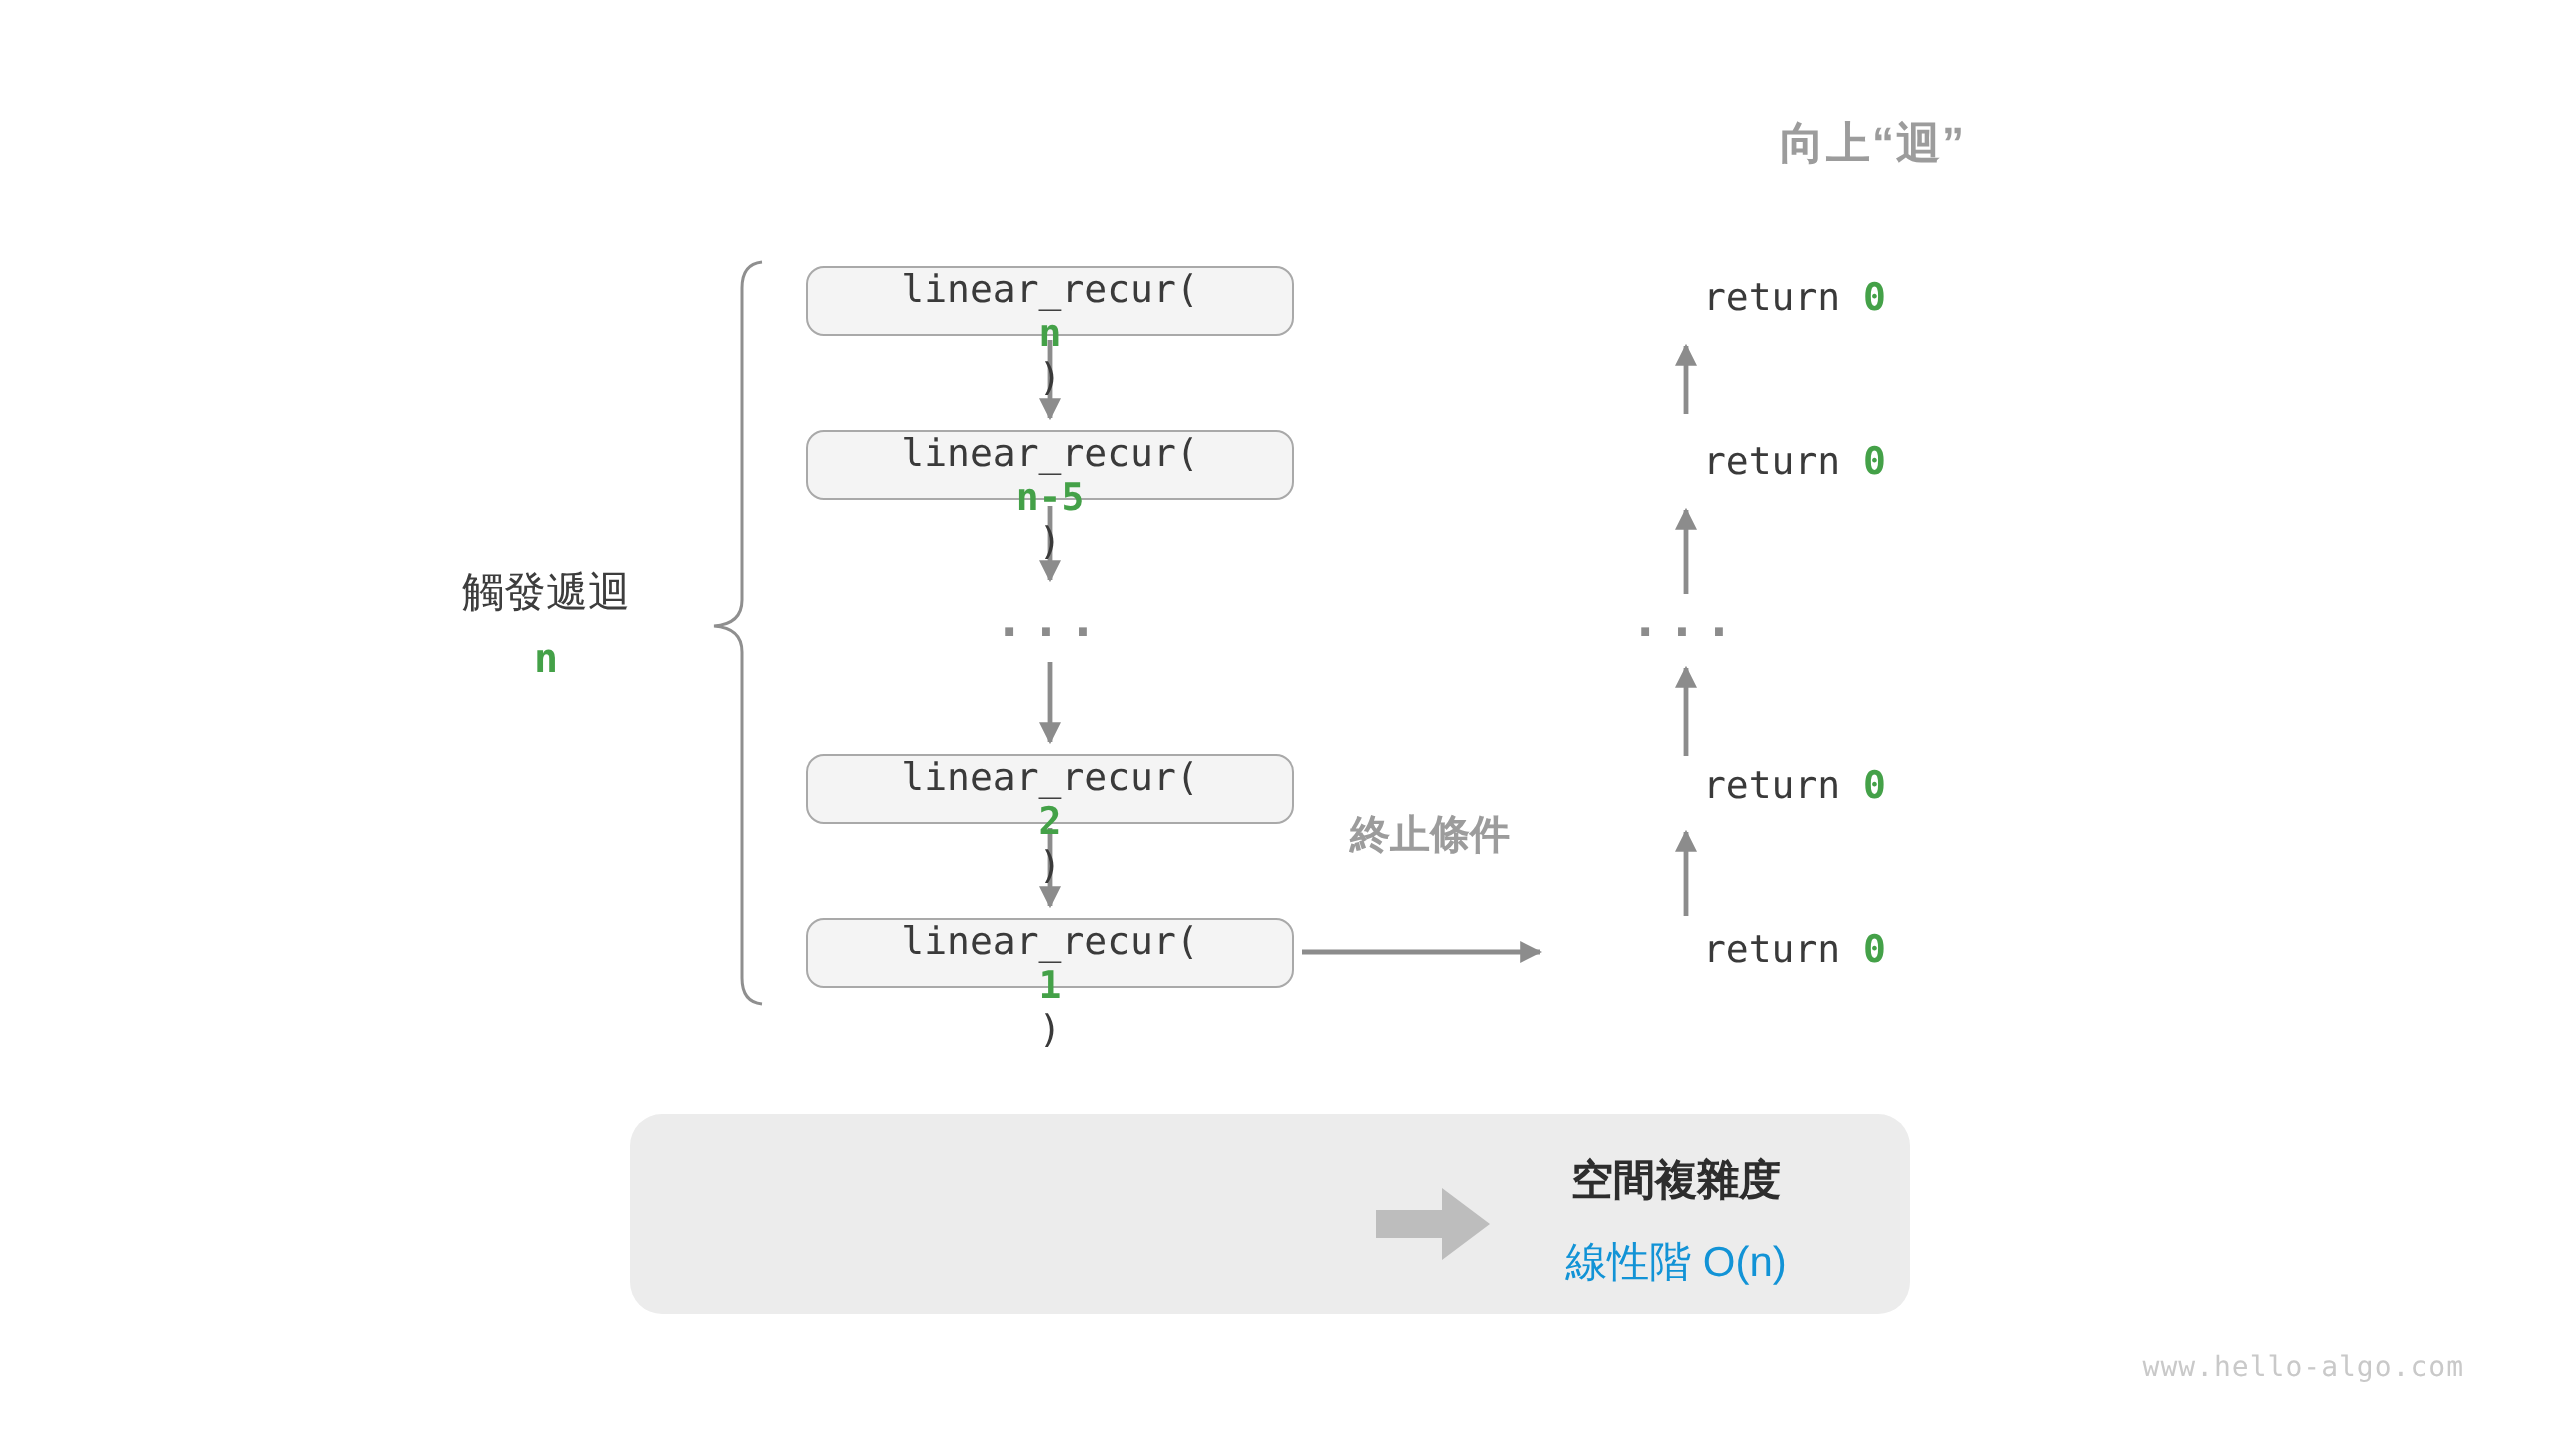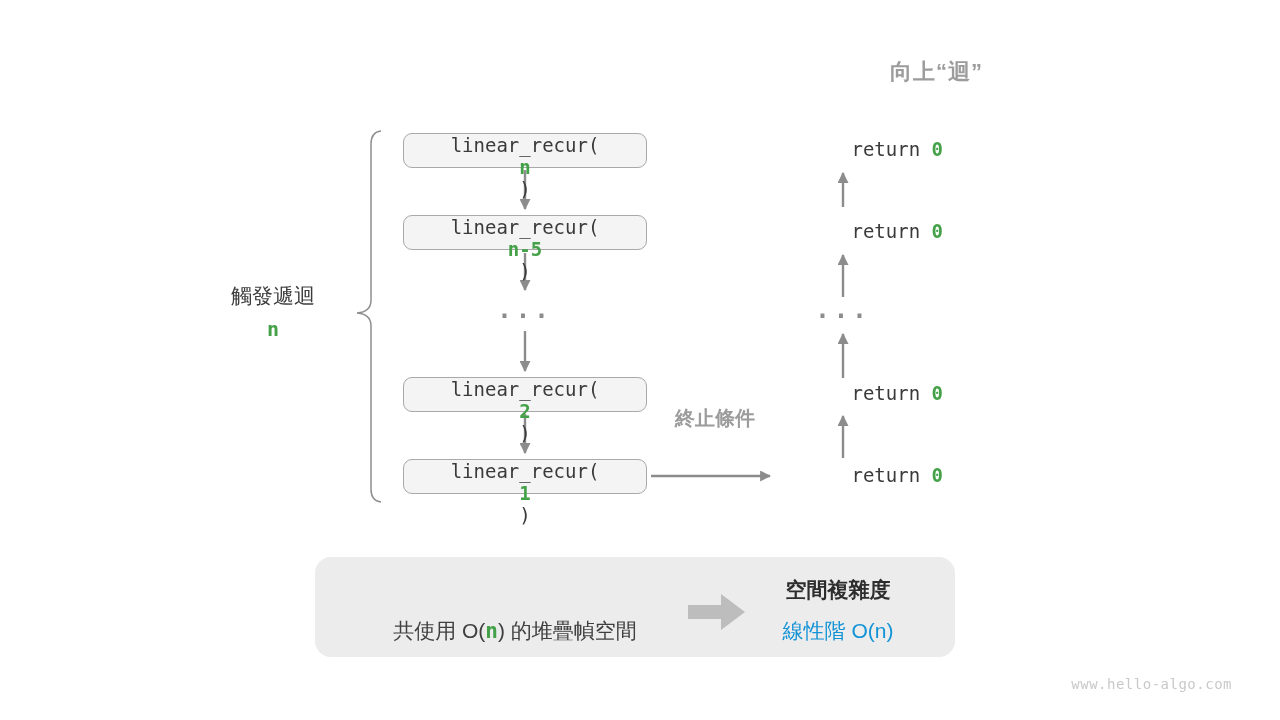--- a/index.html
+++ b/index.html
@@ -128,23 +128,20 @@
   </div>
   <div class="return-row mono" style="top:464px;">
     <span>return </span><span class="val">0</span>
   </div>
 
   <div class="terminate">
     <div>終止條件</div>
   </div>
 
   <div class="summary-box">
-    <div class="summary-line" style="top:60px;">
-      <span>共使用 O(</span><span class="arg mono">n</span><span>) 的堆疊幀空間</span>
-    </div>
     <svg width="58" height="38" style="position:absolute;left:373px;top:36px;">
       <polygon points="0,12 33,12 33,1 57,19 33,37 33,26 0,26" fill="#bdbdbd"></polygon>
     </svg>
     <div class="result-title">空間複雜度</div>
     <div class="result-value">線性階 O(n)</div>
   </div>
 
   <div class="watermark mono">www.hello-algo.com</div>
 
 </div>

